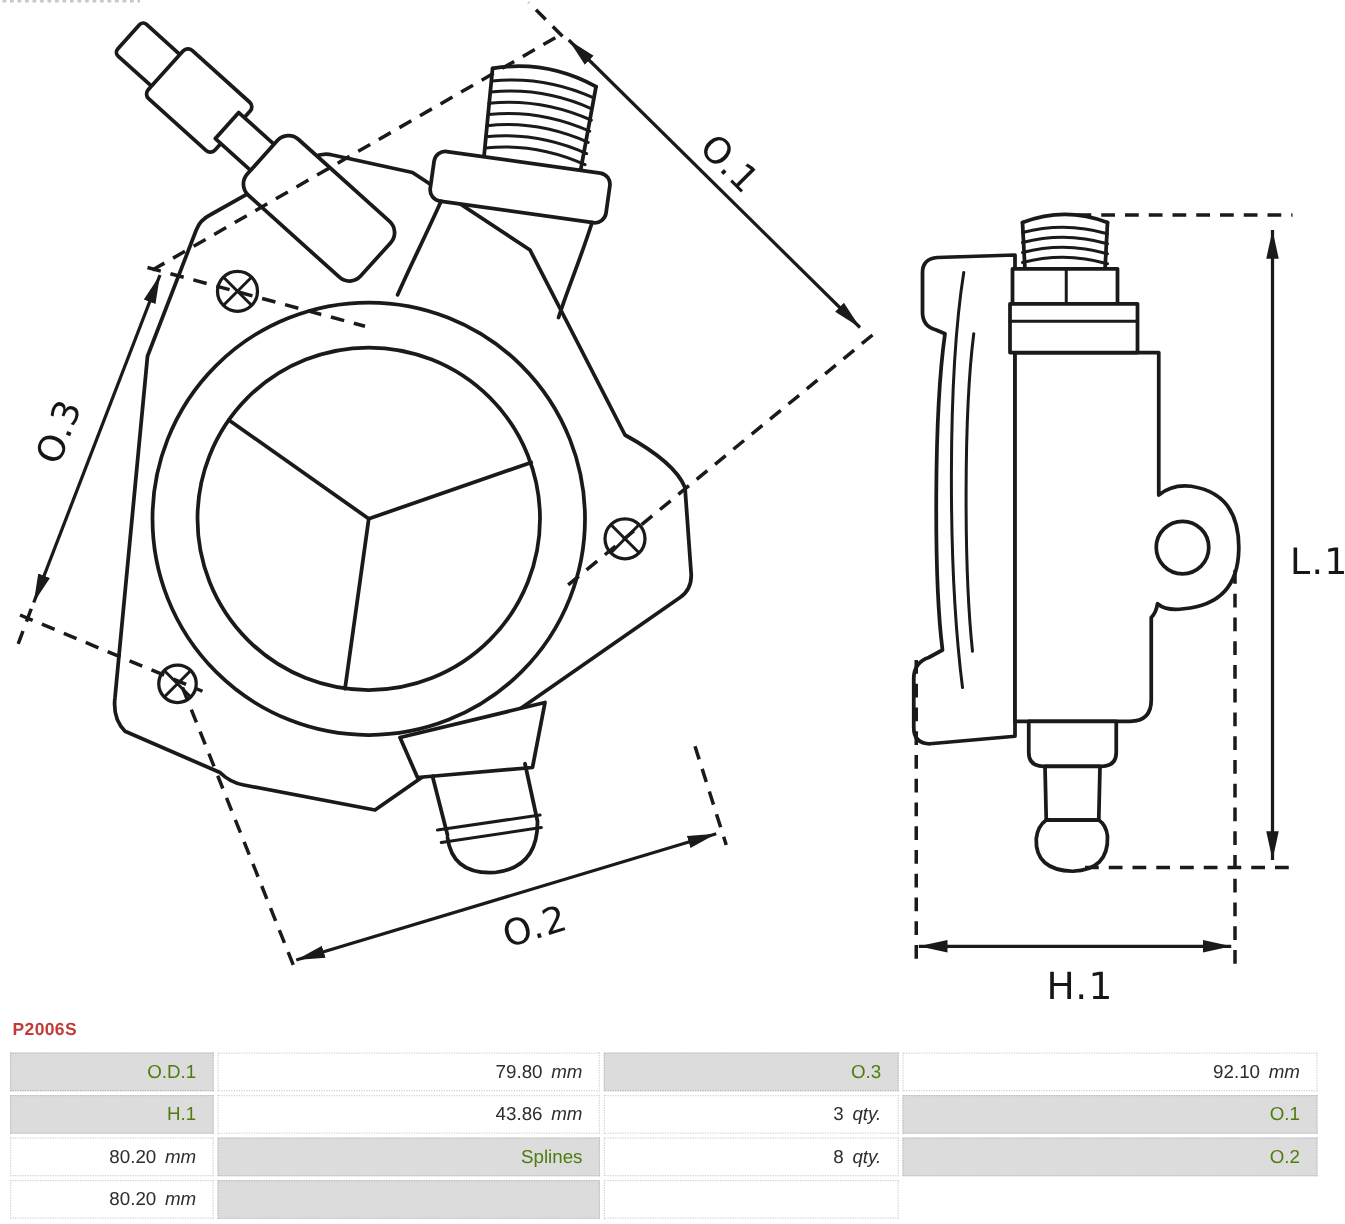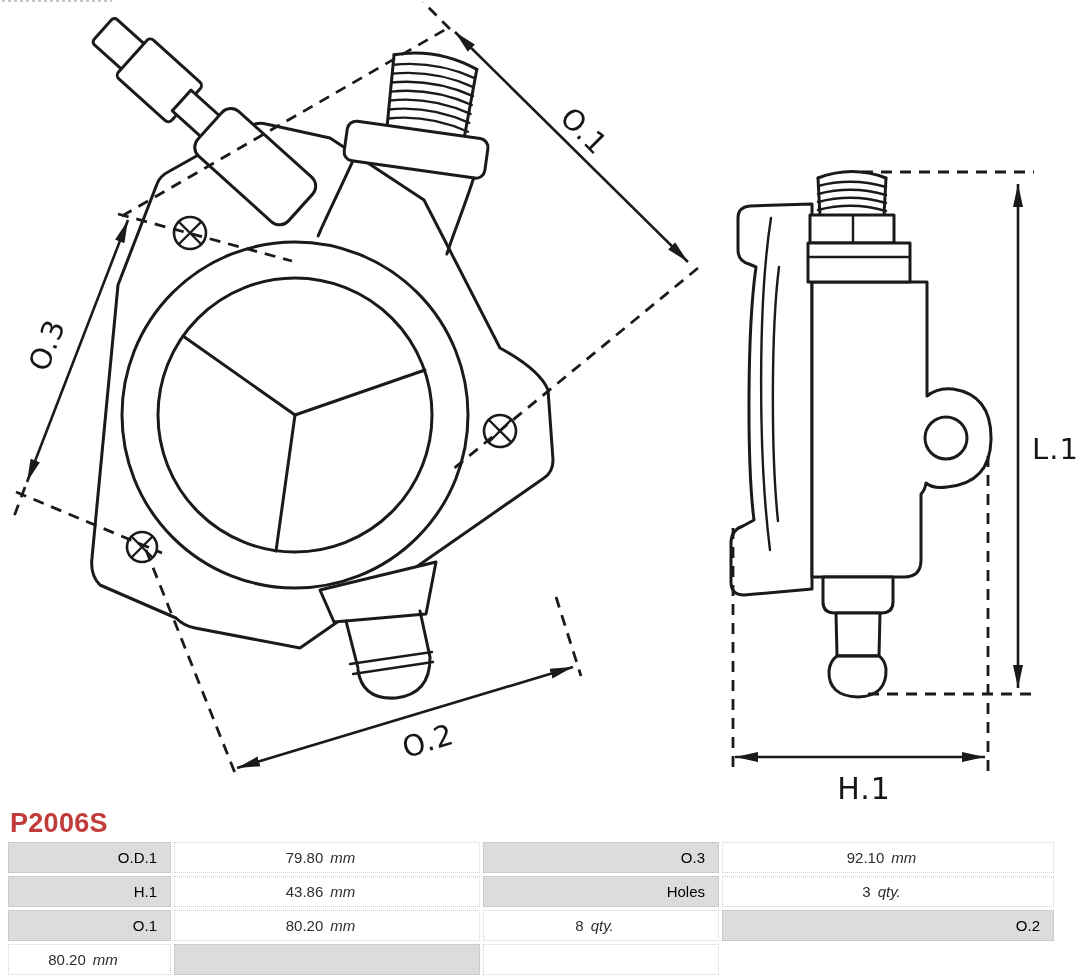--- a/index.html
+++ b/index.html
@@ -1,26 +1,26 @@
 <!DOCTYPE html>
 <html><head>
 <meta charset="utf-8">
 <style>
   html,body{margin:0;padding:0;background:#fff;}
   .page{position:relative;width:1076px;height:979px;background:#fff;overflow:hidden;
         font-family:"Liberation Sans", sans-serif;}
   .drawing{position:absolute;left:0;top:0;}
-  .part-number{position:absolute;left:10px;top:810px;font-size:27px;font-weight:600;
+  .part-number{position:absolute;left:10px;top:810px;font-size:14px;font-weight:600;
                letter-spacing:.3px;color:#c23b3b;line-height:26px;}
   .spec-table{position:absolute;left:8px;top:842px;display:grid;
               grid-template-columns:163px 306px 236px 332px;grid-auto-rows:31px;gap:3px;}
   .cell{box-sizing:border-box;display:flex;align-items:center;justify-content:flex-end;
         padding-right:13px;font-size:15px;white-space:pre;}
-  .lbl{background:#dcdcdc;border:1px dotted #bdbdbd;color:#000000;}
-  .val{background:#ffffff;border:1px dotted #d2d2d2;color:#2e2e2e;justify-content:center;}
+  .lbl{background:#dcdcdc;border:1px dotted #bdbdbd;color:#4d7c0f;}
+  .val{background:#ffffff;border:1px dotted #d2d2d2;color:#2e2e2e;}
   .unit{margin-left:7px;font-style:italic;}
   svg text{font-family:"DejaVu Sans","Liberation Sans",sans-serif;fill:#161616;}
   .dimlabel{font-size:29px;letter-spacing:1px;}
   .outline{fill:#ffffff;stroke:#1a1a1a;stroke-width:3;stroke-linejoin:round;stroke-linecap:round;}
   .lineonly{fill:none;stroke:#1a1a1a;stroke-width:3;stroke-linejoin:round;stroke-linecap:round;}
   .thin{fill:none;stroke:#1a1a1a;stroke-width:2.4;stroke-linecap:round;}
   .dash{fill:none;stroke:#1a1a1a;stroke-width:2.8;stroke-dasharray:11 8;}
   .dim{fill:none;stroke:#1a1a1a;stroke-width:2.6;}
   .pagefrag{stroke:#c9c9c4;stroke-width:2;stroke-dasharray:3 3;}
 </style>
@@ -164,25 +164,25 @@
 
   <div class="spec-table">
 
     <div class="cell lbl">O.D.1</div>
     <div class="cell val"><span>79.80</span><span class="unit">mm</span></div>
     <div class="cell lbl">O.3</div>
     <div class="cell val"><span>92.10</span><span class="unit">mm</span></div>
 
     <div class="cell lbl">H.1</div>
     <div class="cell val"><span>43.86</span><span class="unit">mm</span></div>
-    <div class="cell lbl">Holes</div>
     <div class="cell val"><span>3</span><span class="unit">qty.</span></div>
 
     <div class="cell lbl">O.1</div>
     <div class="cell val"><span>80.20</span><span class="unit">mm</span></div>
+    <div class="cell lbl">Splines</div>
     <div class="cell val"><span>8</span><span class="unit">qty.</span></div>
 
     <div class="cell lbl">O.2</div>
     <div class="cell val"><span>80.20</span><span class="unit">mm</span></div>
     <div class="cell lbl"></div>
     <div class="cell val"><span></span><span class="unit"></span></div>
   </div>
 
 </div>
 

